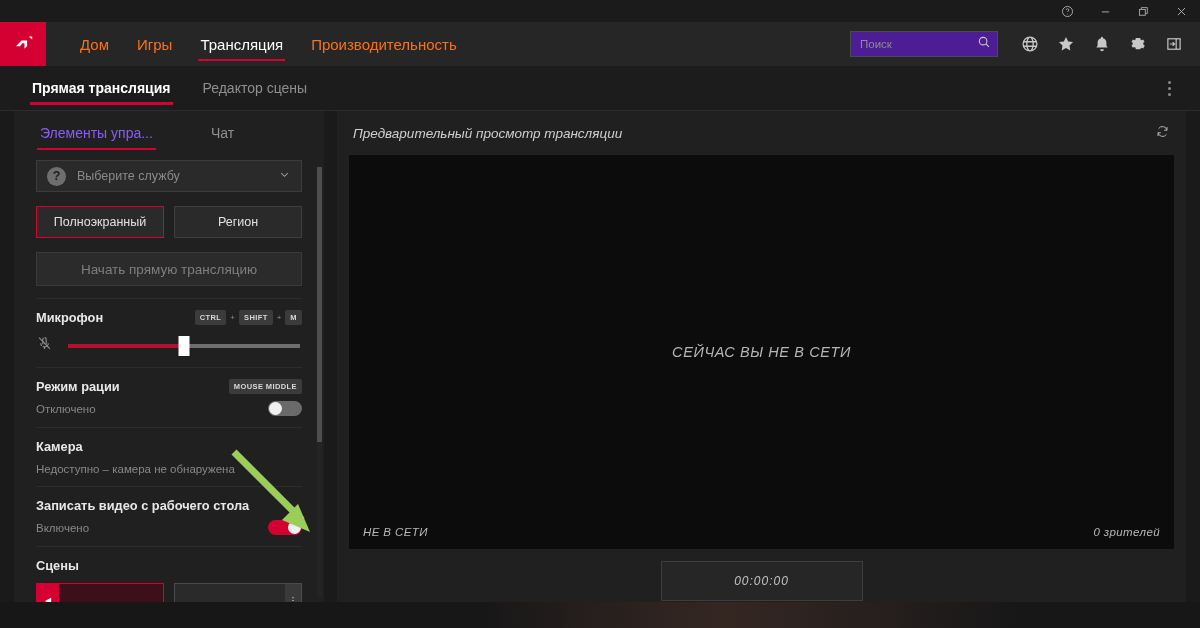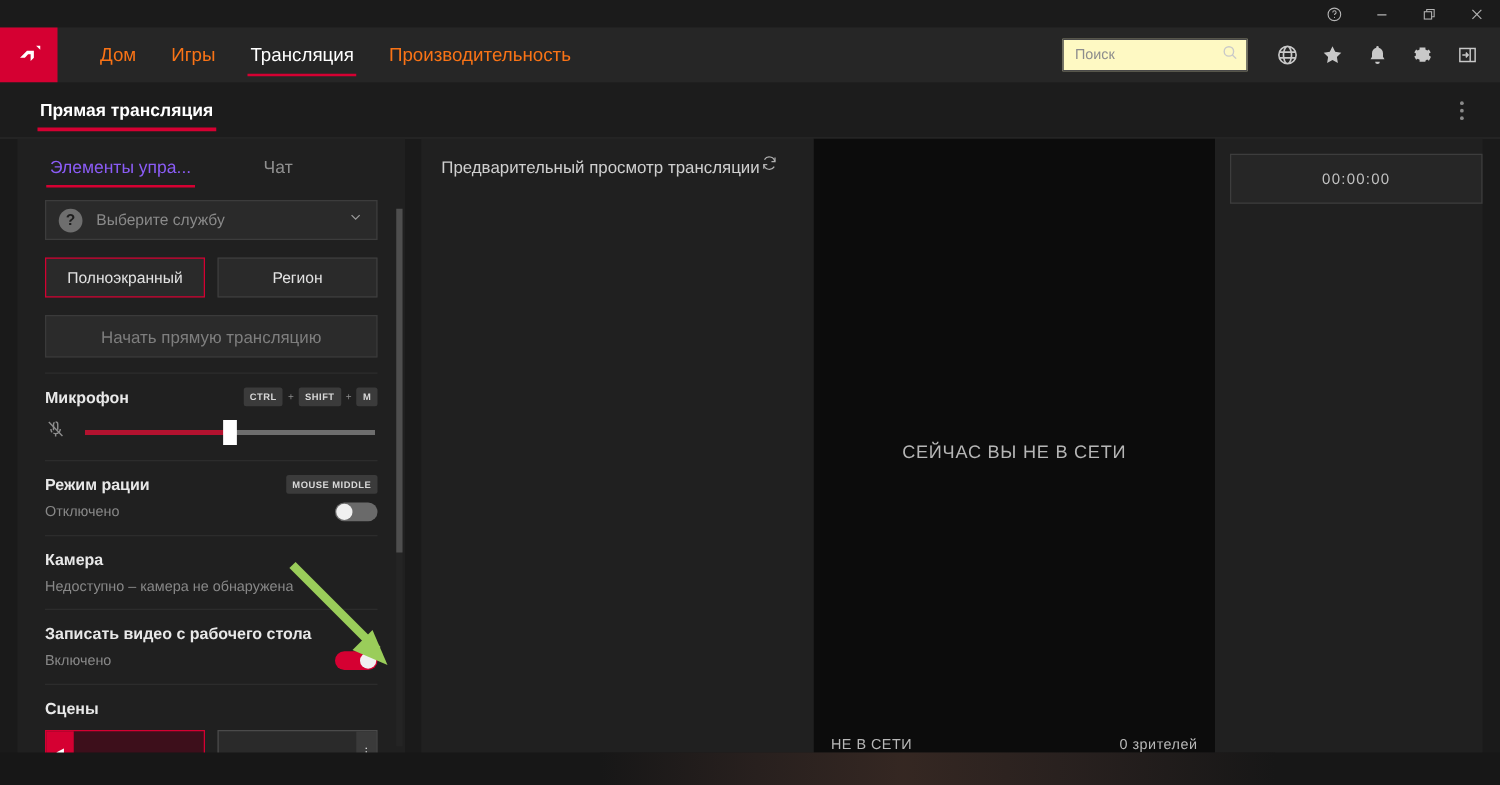--- a/index.html
+++ b/index.html
@@ -59,21 +59,21 @@
     height: 2px; background: #d50032;
   }
   .nav-right {
     margin-left: auto;
     display: flex; align-items: center;
     padding-right: 8px;
     height: 44px;
   }
   .search-box {
     width: 148px; height: 26px;
-    background: #fef9c3;
+    background: #4c1d95;
     border: 1px solid #4a4a4a;
     display: flex; align-items: center;
     padding: 0 6px 0 9px;
     margin-right: 14px;
   }
   .search-box .ph {
     flex: 1;
     color: #8d8d8d;
     font-size: 11.5px;
   }
@@ -281,21 +281,21 @@
     position: absolute; top: 0; left: 0;
     width: 5px; height: 275px;
     background: #4e4e4e;
   }
 
   
   .right-panel {
     position: absolute; top: 0; left: 337px;
     width: 849px; height: 502px;
     background: #202020;
-    display: flex; flex-direction: row;
+    display: flex; flex-direction: column; font-style: italic;
   }
   .preview-head {
     height: 44px;
     display: flex; align-items: center;
     padding: 0 16px 0 16px;
     flex: none;
   }
   .preview-head .title { color: #cfcfcf; font-size: 13.5px; flex: 1; }
   .refresh-ico { color: #b0b0b0; }
 
@@ -447,20 +447,23 @@
           <line x1="12.4" y1="4.2" x2="12.4" y2="15.8"></line>
           <path d="M5.4 10h5.1M8.5 7.9L10.6 10l-2.1 2.1"></path>
         </svg>
       </div>
     </div>
   </div>
 
   <div class="subnav">
     <div class="subtab active">
       <span>Прямая трансляция</span>
+    </div>
+    <div class="subtab">
+      <span>Редактор сцены</span>
     </div>
     <div class="kebab">
       <i></i>
       <i></i>
       <i></i>
     </div>
   </div>
 
   <div class="body-area">
 

